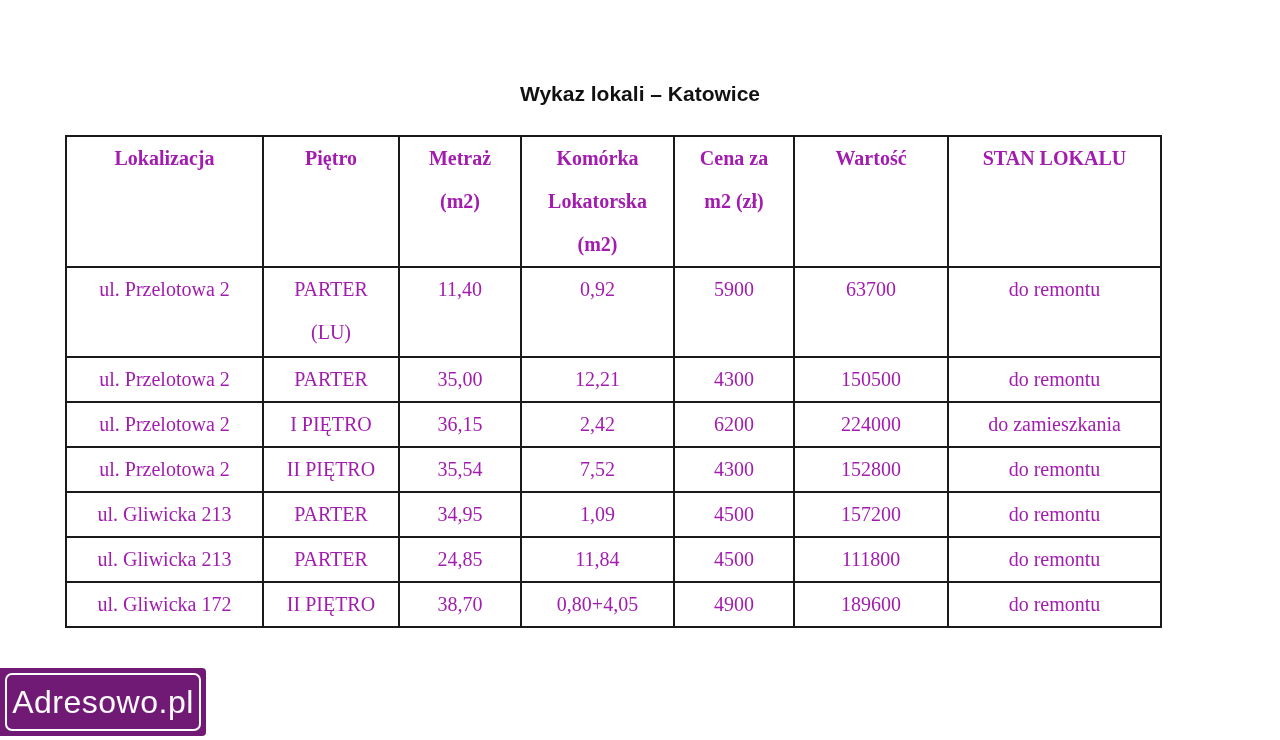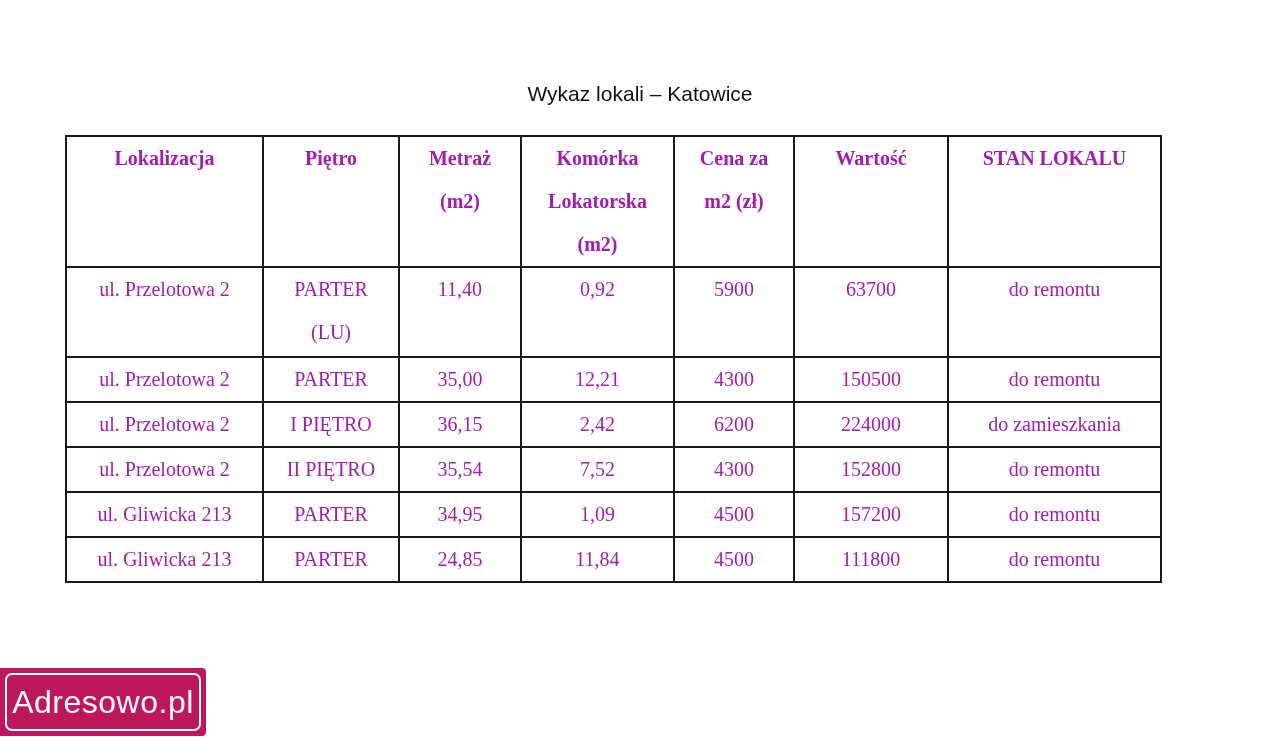--- a/index.html
+++ b/index.html
@@ -9,21 +9,21 @@
     font-family: "Liberation Serif", serif;
     overflow: hidden;
     position: relative;
   }
   .page-title {
     position: absolute;
     top: 82px; left: 0;
     width: 1280px;
     text-align: center;
     font-family: "Liberation Sans", sans-serif;
-    font-weight: normal;
+    font-weight: bold;
     font-size: 21px;
     color: #111111;
   }
   table.lokale {
     position: absolute;
     left: 65px; top: 135px;
     width: 1095px;
     border-collapse: collapse;
     table-layout: fixed;
   }
@@ -41,21 +41,21 @@
   table.lokale th {
     font-weight: bold;
     height: 127px;
   }
   tr.row-tall td { height: 90px; }
   tr.row-std td { height: 43px; }
   .watermark {
     position: absolute;
     left: 0; top: 668px;
     width: 206px; height: 68px;
-    background: #be185d;
+    background: #701a75;
     border-radius: 0 4px 4px 0;
     display: flex;
     align-items: center;
     justify-content: center;
   }
   .watermark-frame {
     position: absolute;
     left: 5px; top: 5px; right: 5px; bottom: 5px;
     border: 2px solid #fefefe;
     border-radius: 7px;
@@ -147,19 +147,28 @@
     </tr>
     <tr class="row-std">
       <td>ul. Gliwicka 213</td>
       <td>PARTER</td>
       <td>24,85</td>
       <td>11,84</td>
       <td>4500</td>
       <td>111800</td>
       <td>do remontu</td>
     </tr>
+    <tr class="row-std">
+      <td>ul. Gliwicka 172</td>
+      <td>II PIĘTRO</td>
+      <td>38,70</td>
+      <td>0,80+4,05</td>
+      <td>4900</td>
+      <td>189600</td>
+      <td>do remontu</td>
+    </tr>
   </tbody>
 </table>
 
 <div class="watermark">
   <div class="watermark-frame"></div>
   <span class="watermark-text">Adresowo.pl</span>
 </div>
 
 </body></html>

